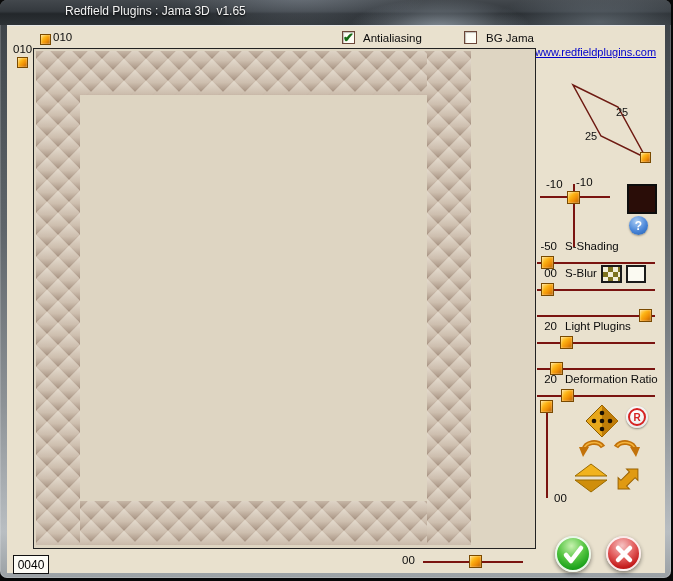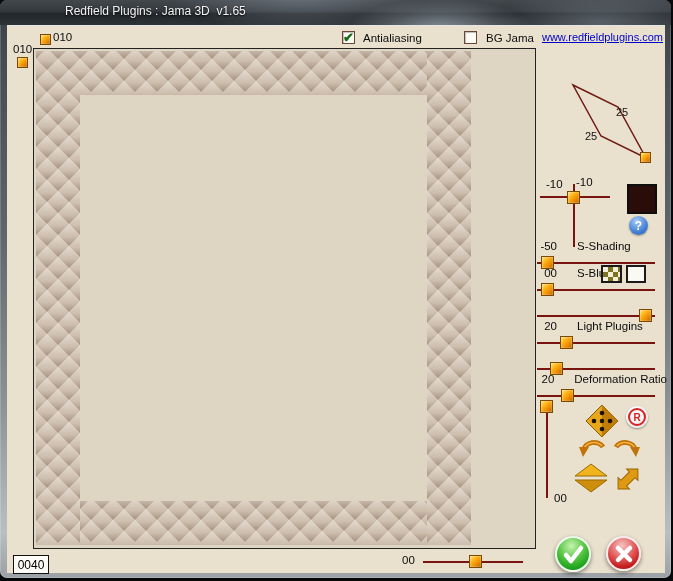--- a/index.html
+++ b/index.html
@@ -33,21 +33,21 @@
   
   .track-h{height:2px;background:#7a1410;}
   .track-v{width:2px;background:#7a1410;}
   .handle{width:13px;height:13px;border:1px solid #7a4a00;
     background:linear-gradient(135deg,#ffe08a 0%,#fdb515 35%,#ef8e05 65%,#b35f02 100%);
     box-shadow:inset 0 0 2px rgba(255,255,255,.7);}
   .handle.small{width:11px;height:11px;}
   .srow{position:absolute;left:528px;width:132px;height:34px;}
   .slabel{display:flex;align-items:baseline;font-size:11.5px;color:#0c0c0c;}
   .snum{width:22px;text-align:right;}
-  .sname{margin-left:20px;white-space:nowrap;}
+  .sname{margin-left:8px;white-space:nowrap;}
   .strack{position:absolute;left:2px;top:22px;width:118px;height:2px;background:#7a1410;}
   .shandle{position:absolute;top:-6px;}
   
   .counter{left:6px;top:529px;width:36px;height:19px;background:#fdfcf6;border:1px solid #111;
     font-size:12px;color:#000;display:flex;align-items:center;justify-content:center;}
   .combo{left:530px;top:487px;width:121px;height:22px;border:1px solid #8a98a5;border-radius:2px;cursor:pointer;
     background:linear-gradient(180deg,#fefefe,#f2f5f8 45%,#e9edf1 50%,#dde3e9);display:flex;align-items:center;}
   .combo-text{font-size:12px;color:#111;margin-left:7px;flex:1;}
   .combo-arrow{width:0;height:0;border-left:4px solid transparent;border-right:4px solid transparent;border-top:5px solid #333;margin-right:6px;}
   .roundbtn{border-radius:50%;border:2px solid rgba(255,255,255,.9);box-shadow:0 2px 4px rgba(0,0,0,.45);cursor:pointer;display:flex;align-items:center;justify-content:center;}
@@ -80,21 +80,21 @@
     </div>
 
     <div class="client">
 
       <div class="abs checkbox checked" style="left:335px;top:5px;" id="aa-box">
           <div class="check">✔</div>
         </div>
       <div class="abs lbl" style="left:356px;top:6px;">Antialiasing</div>
       <div class="abs checkbox" style="left:457px;top:5px;" id="bg-box"></div>
       <div class="abs lbl" style="left:479px;top:6px;">BG Jama</div>
-      <a class="abs weblink" style="left:528px;top:5px;width:128px;text-align:right;">www.redfieldplugins.com</a>
+      <a class="abs weblink" style="left:528px;top:20px;width:128px;">www.redfieldplugins.com</a>
 
       <div class="abs handle small" style="left:33px;top:8px;"></div>
       <div class="abs lbl" style="left:46px;top:5px;">010</div>
       <div class="abs lbl" style="left:6px;top:17px;">010</div>
       <div class="abs handle small" style="left:10px;top:31px;"></div>
 
       <div class="abs preview-box">
         <div class="pattern-strip" style="left:2px;top:2px;width:435px;height:44px;">
             <div class="tile" style="left: -21px; top: -21px;"></div>
             <div class="tile" style="left: 1px; top: -21px;"></div>

